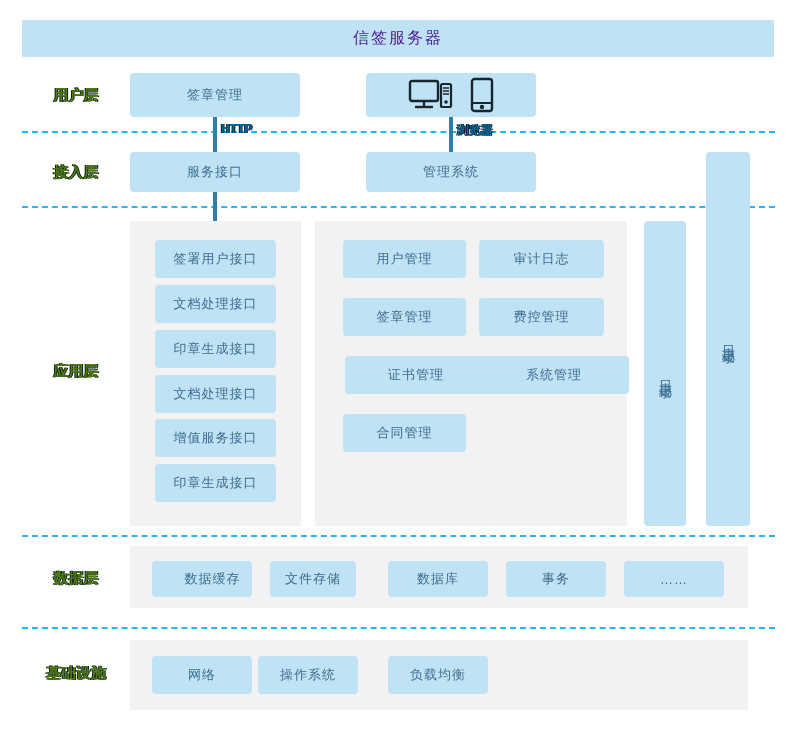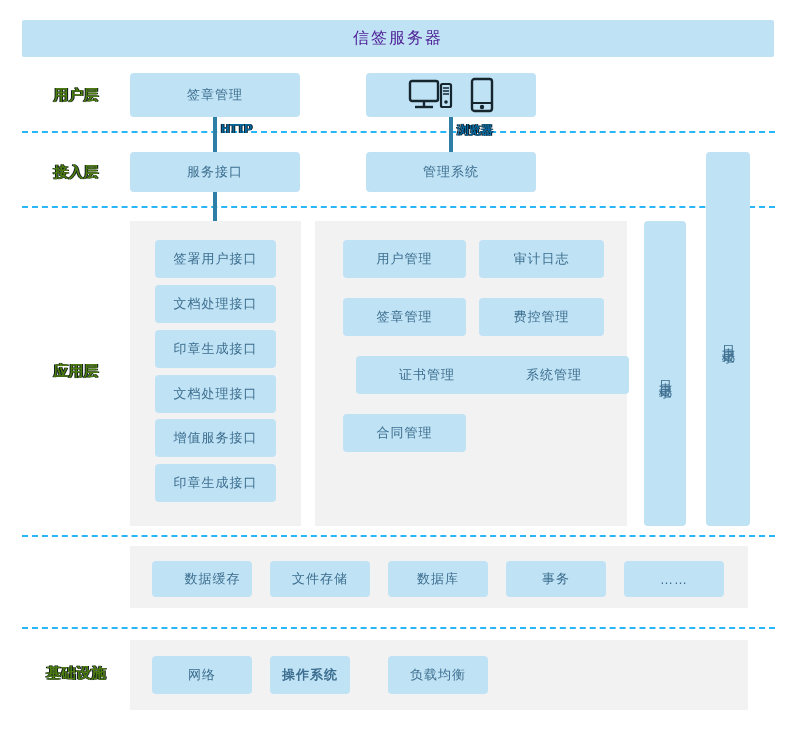--- a/index.html
+++ b/index.html
@@ -126,20 +126,21 @@
   <div class="title-bar">信签服务器</div>
 
   <div class="divider" style="top:131px;"></div>
   <div class="divider" style="top:206px;"></div>
   <div class="divider" style="top:535px;"></div>
   <div class="divider" style="top:627px;"></div>
 
   <div class="layer-label" style="left:22px; top:84px; width:108px; height:22px;">用户层</div>
   <div class="layer-label" style="left:22px; top:161px; width:108px; height:22px;">接入层</div>
   <div class="layer-label" style="left:22px; top:360px; width:108px; height:22px;">应用层</div>
+  <div class="layer-label" style="left:22px; top:567px; width:108px; height:22px;">数据层</div>
   <div class="layer-label" style="left:22px; top:662px; width:108px; height:22px;">基础设施</div>
 
   <div class="box" style="left:130px; top:73px; width:170px; height:44px;">签章管理</div>
 
   <div class="box" style="left:366px; top:73px; width:170px; height:44px;">
     <span class="icon-wrap" style="position:relative; margin-right:16px;">
       <svg width="46" height="34" viewBox="0 0 46 34" aria-hidden="true">
         <rect x="2" y="3" width="28" height="20" rx="2" fill="none" stroke="#15262f" stroke-width="2.4"></rect>
         <path d="M16 23 L16 28" stroke="#15262f" stroke-width="2.4"></path>
         <path d="M7 29 L25 29" stroke="#15262f" stroke-width="2.4"></path>
@@ -182,35 +183,35 @@
 
   <div class="box" style="left:155px; top:240px; width:121px; height:38px;">签署用户接口</div>
   <div class="box" style="left:155px; top:285px; width:121px; height:38px;">文档处理接口</div>
   <div class="box" style="left:155px; top:330px; width:121px; height:38px;">印章生成接口</div>
   <div class="box" style="left:155px; top:375px; width:121px; height:38px;">文档处理接口</div>
   <div class="box" style="left:155px; top:419px; width:121px; height:38px;">增值服务接口</div>
   <div class="box" style="left:155px; top:464px; width:121px; height:38px;">印章生成接口</div>
 
   <div class="box" style="left:343px; top:240px; width:123px; height:38px;">用户管理</div>
   <div class="box" style="left:343px; top:298px; width:123px; height:38px;">签章管理</div>
-  <div class="box" style="left:356px; top:356px; width:142px; height:38px;">证书管理</div>
+  <div class="box" style="left:345px; top:356px; width:142px; height:38px;">证书管理</div>
   <div class="box" style="left:343px; top:414px; width:123px; height:38px;">合同管理</div>
 
   <div class="box" style="left:479px; top:240px; width:125px; height:38px;">审计日志</div>
   <div class="box" style="left:479px; top:298px; width:125px; height:38px;">费控管理</div>
   <div class="box" style="left:479px; top:356px; width:150px; height:38px;">系统管理</div>
 
   <div class="box vbox" style="left:644px; top:221px; width:42px; height:305px;">日志记录</div>
   <div class="box vbox" style="left:706px; top:152px; width:44px; height:374px;">日志记录</div>
 
   <div class="panel" style="left:130px; top:546px; width:618px; height:62px;"></div>
   <div class="box" style="left:152px; top:561px; width:100px; height:36px;padding-left:21px;">数据缓存</div>
-  <div class="box" style="left:270px; top:561px; width:100px; height:36px;">文件存储</div>
+  <div class="box" style="left:270px; top:561px; width:86px; height:36px;">文件存储</div>
   <div class="box" style="left:388px; top:561px; width:100px; height:36px;">数据库</div>
   <div class="box" style="left:506px; top:561px; width:100px; height:36px;">事务</div>
   <div class="box" style="left:624px; top:561px; width:100px; height:36px;">……</div>
 
   <div class="panel" style="left:130px; top:640px; width:618px; height:70px;"></div>
   <div class="box" style="left:152px; top:656px; width:100px; height:38px;">网络</div>
-  <div class="box" style="left:270px; top:656px; width:80px; height:38px;font-weight:bold;">操作系统</div>
+  <div class="box" style="left:258px; top:656px; width:100px; height:38px;">操作系统</div>
   <div class="box" style="left:388px; top:656px; width:100px; height:38px;">负载均衡</div>
 
 </div>
 
 </body></html>

